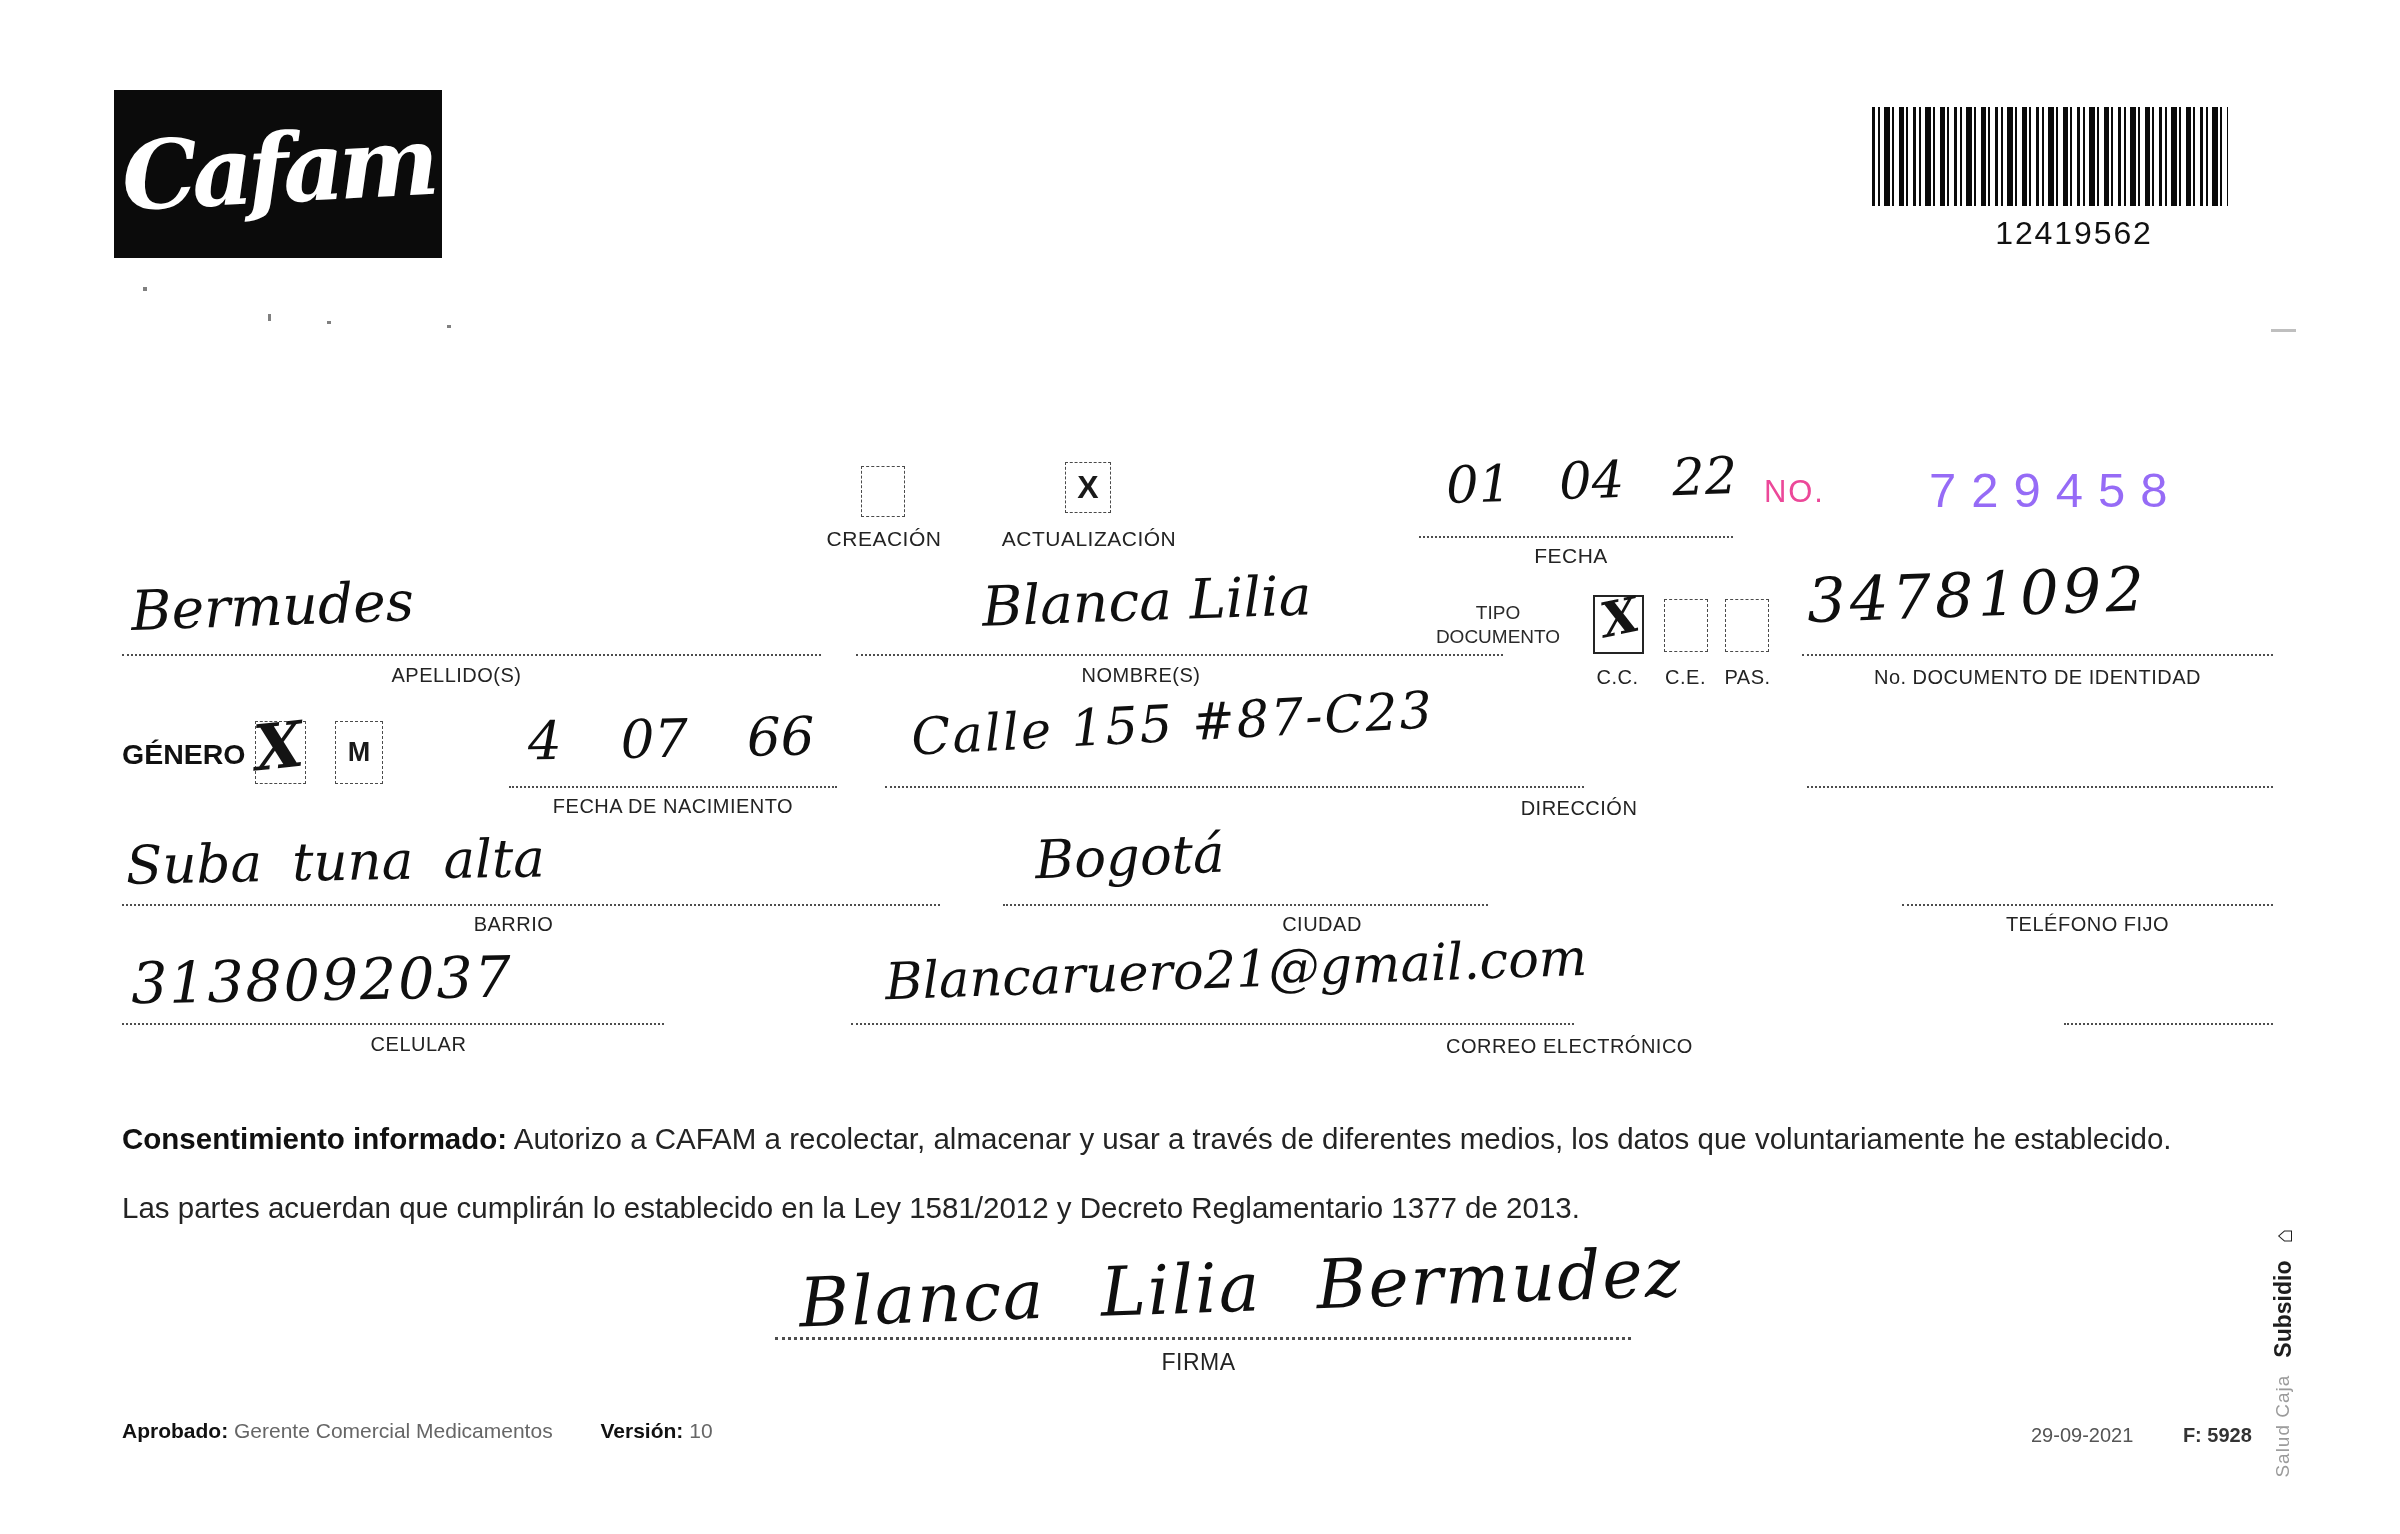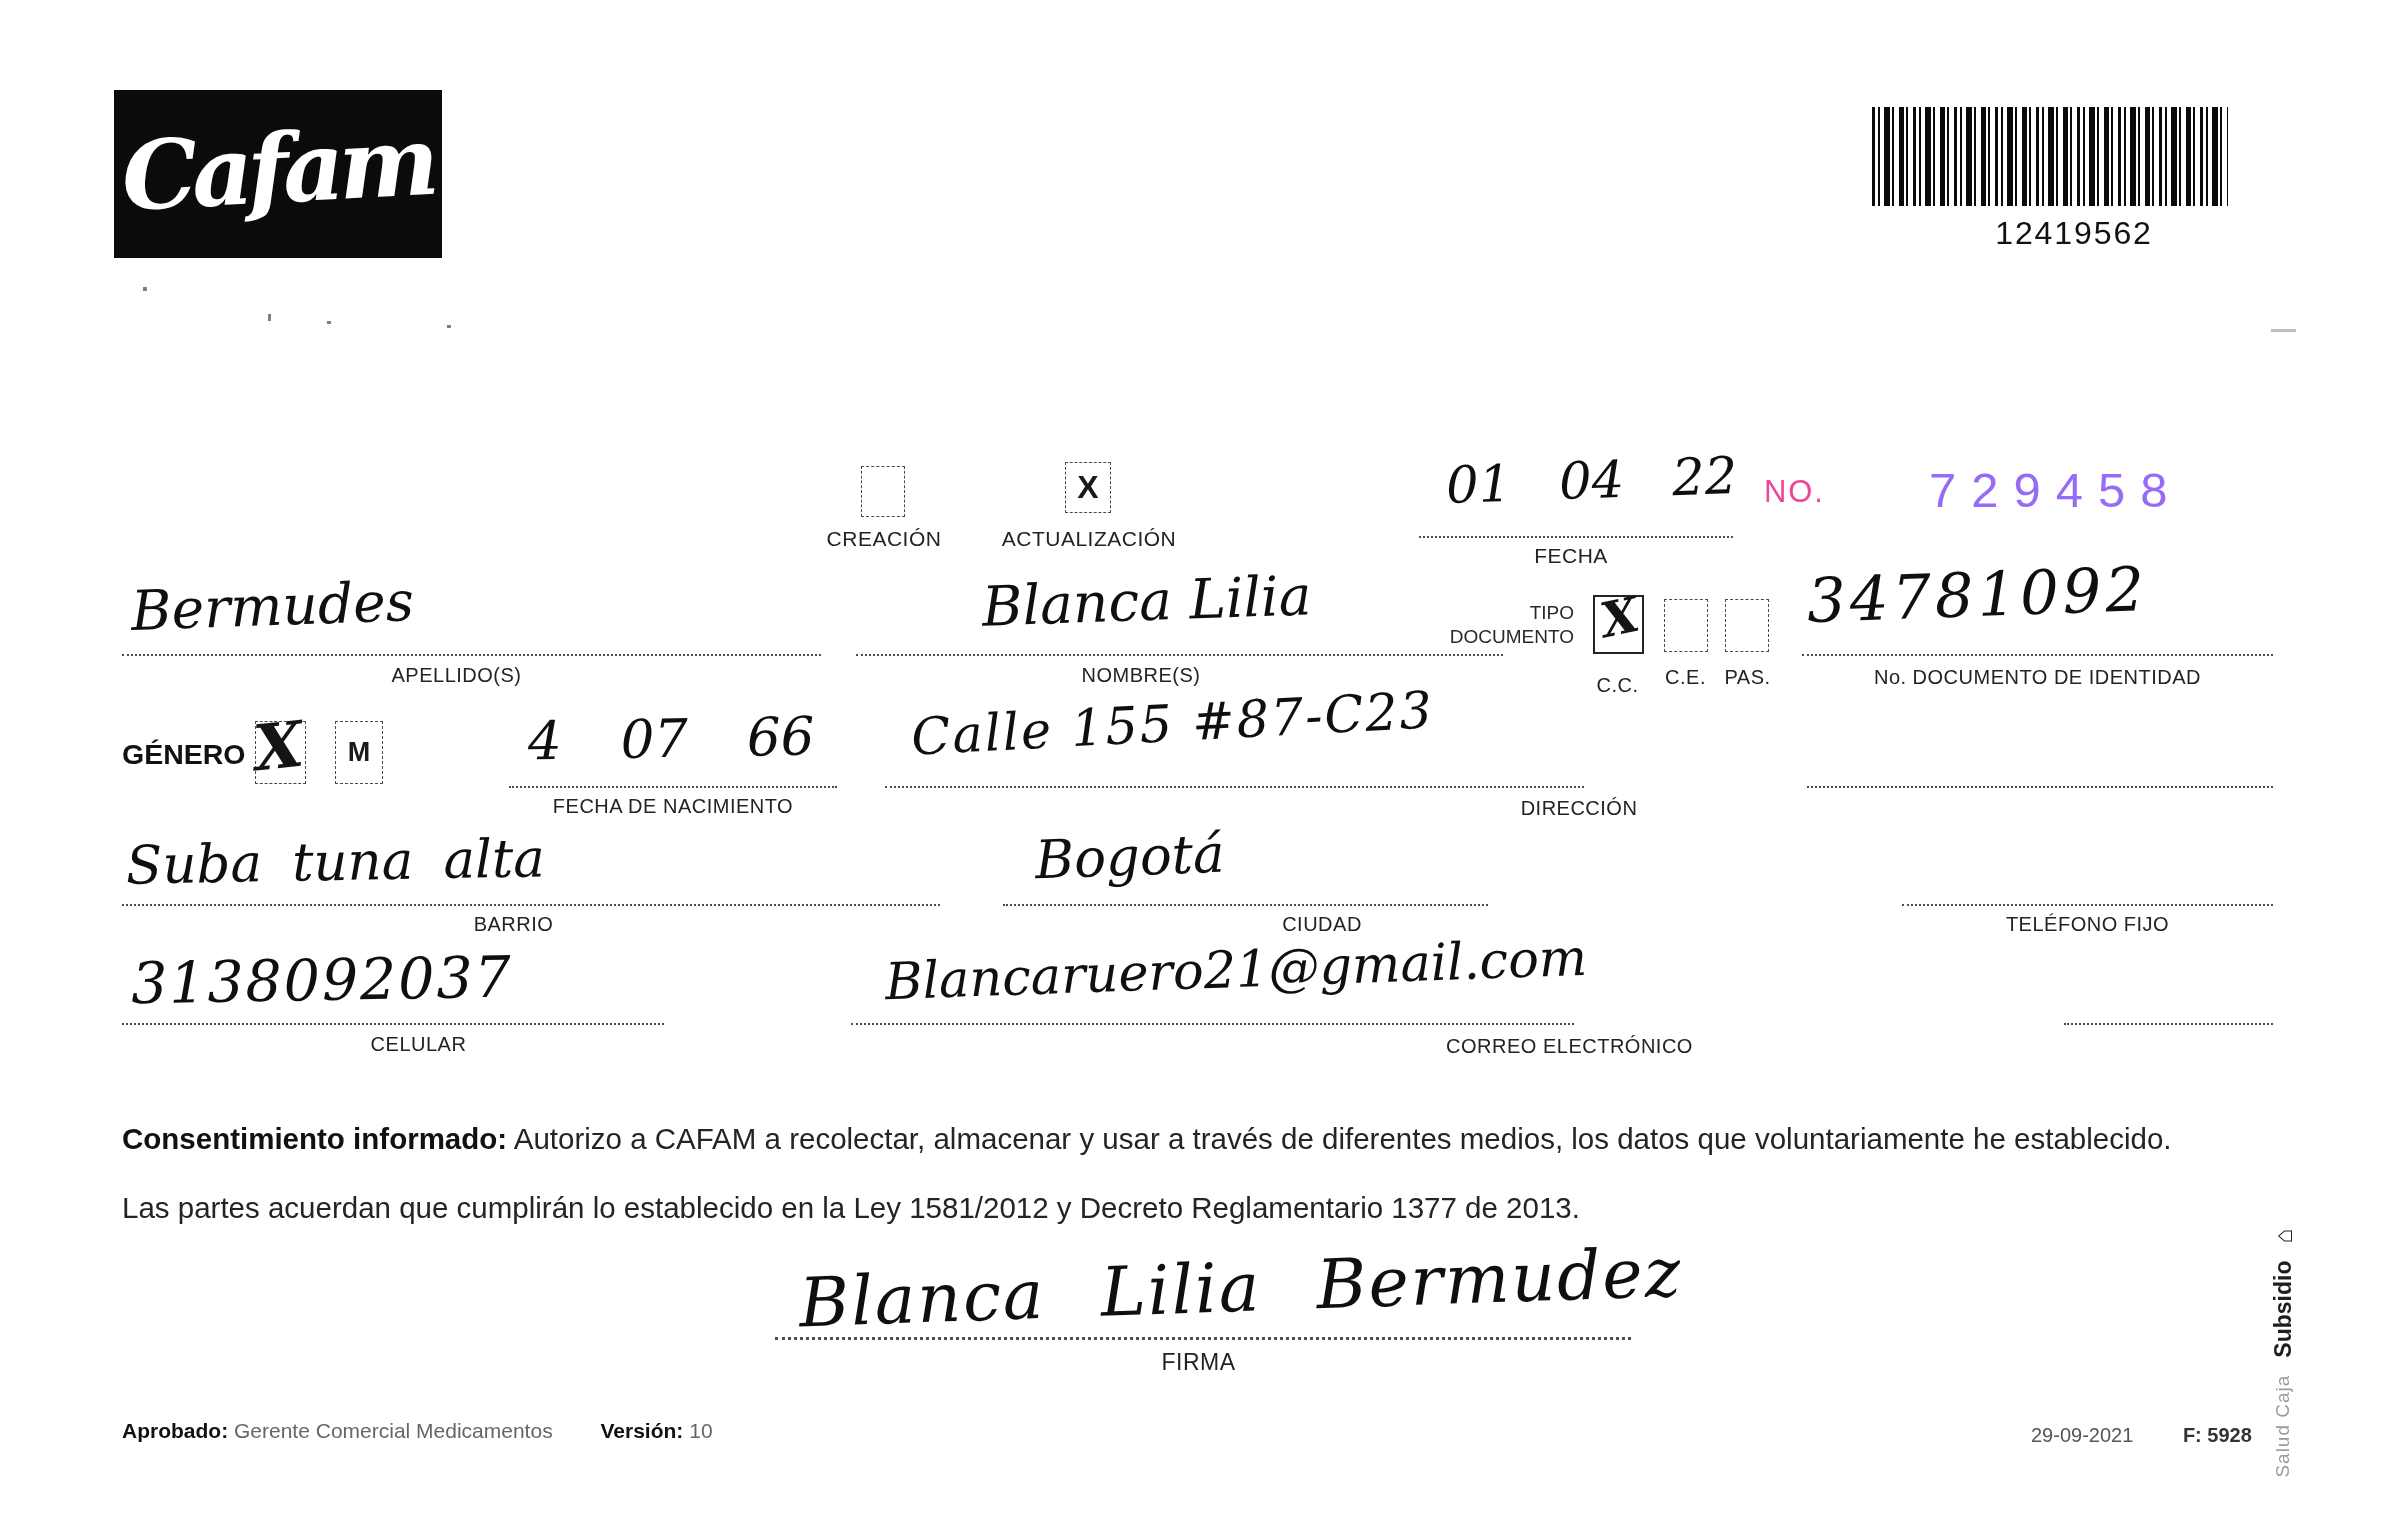--- a/index.html
+++ b/index.html
@@ -91,30 +91,30 @@
   <div class="stamp" style="left:1929px; top:462px;">729458</div>
 
   <div class="hand" style="left:131px; top:574px; font-size:55px; transform:rotate(-2deg);">Bermudes</div>
   <div class="dotline" style="left:122px; top:654px; width:699px;"></div>
   <div class="lbl" style="left:314px; top:664px; width:285px;">APELLIDO(S)</div>
 
   <div class="hand" style="left:982px; top:569px; font-size:55px; transform:rotate(-2deg);">Blanca Lilia</div>
   <div class="dotline" style="left:856px; top:654px; width:647px;"></div>
   <div class="lbl" style="left:1027px; top:664px; width:228px;">NOMBRE(S)</div>
 
-  <div style="position:absolute; left:1422px; top:601px; width:152px; font-size:19px; line-height:24px; text-align:right; color:#2a2a2a;">
+  <div style="position:absolute; left:1422px; top:601px; width:152px; font-size:19px; line-height:24px; text-align:center; color:#2a2a2a;">
     <div>TIPO</div>
     <div>DOCUMENTO</div>
   </div>
   <div class="chk solid" style="left:1593px; top:595px; width:51px; height:59px;">
     <span class="mark-hand" style="font-size:48px; top:-7.6px; left:5.7px; transform:rotate(-12deg);">X</span>
   </div>
   <div class="chk" style="left:1664px; top:599px; width:44px; height:53px;"></div>
   <div class="chk" style="left:1725px; top:599px; width:44px; height:53px;"></div>
-  <div class="lbl" style="left:1584px; top:666px; width:67px;margin-top:8px;">C.C.</div>
+  <div class="lbl" style="left:1584px; top:666px; width:67px;">C.C.</div>
   <div class="lbl" style="left:1657px; top:666px; width:57px;">C.E.</div>
   <div class="lbl" style="left:1718px; top:666px; width:59px;">PAS.</div>
 
   <div class="hand" style="left:1807px; top:559px; font-size:61px; transform:rotate(-2deg); letter-spacing:3.8px;">34781092</div>
   <div class="dotline" style="left:1802px; top:654px; width:471px;"></div>
   <div class="lbl" style="left:1802px; top:666px; width:471px;">No. DOCUMENTO DE IDENTIDAD</div>
 
   <div style="position:absolute; left:122px; top:738px; font-size:28.5px;" class="boldtxt">GÉNERO</div>
   <div class="chk" style="left:255px; top:721px; width:51px; height:63px;">
     <span class="mark-hand" style="font-size:63px; top:-13.3px; left:-1.9px; transform:rotate(-6deg);">X</span>

